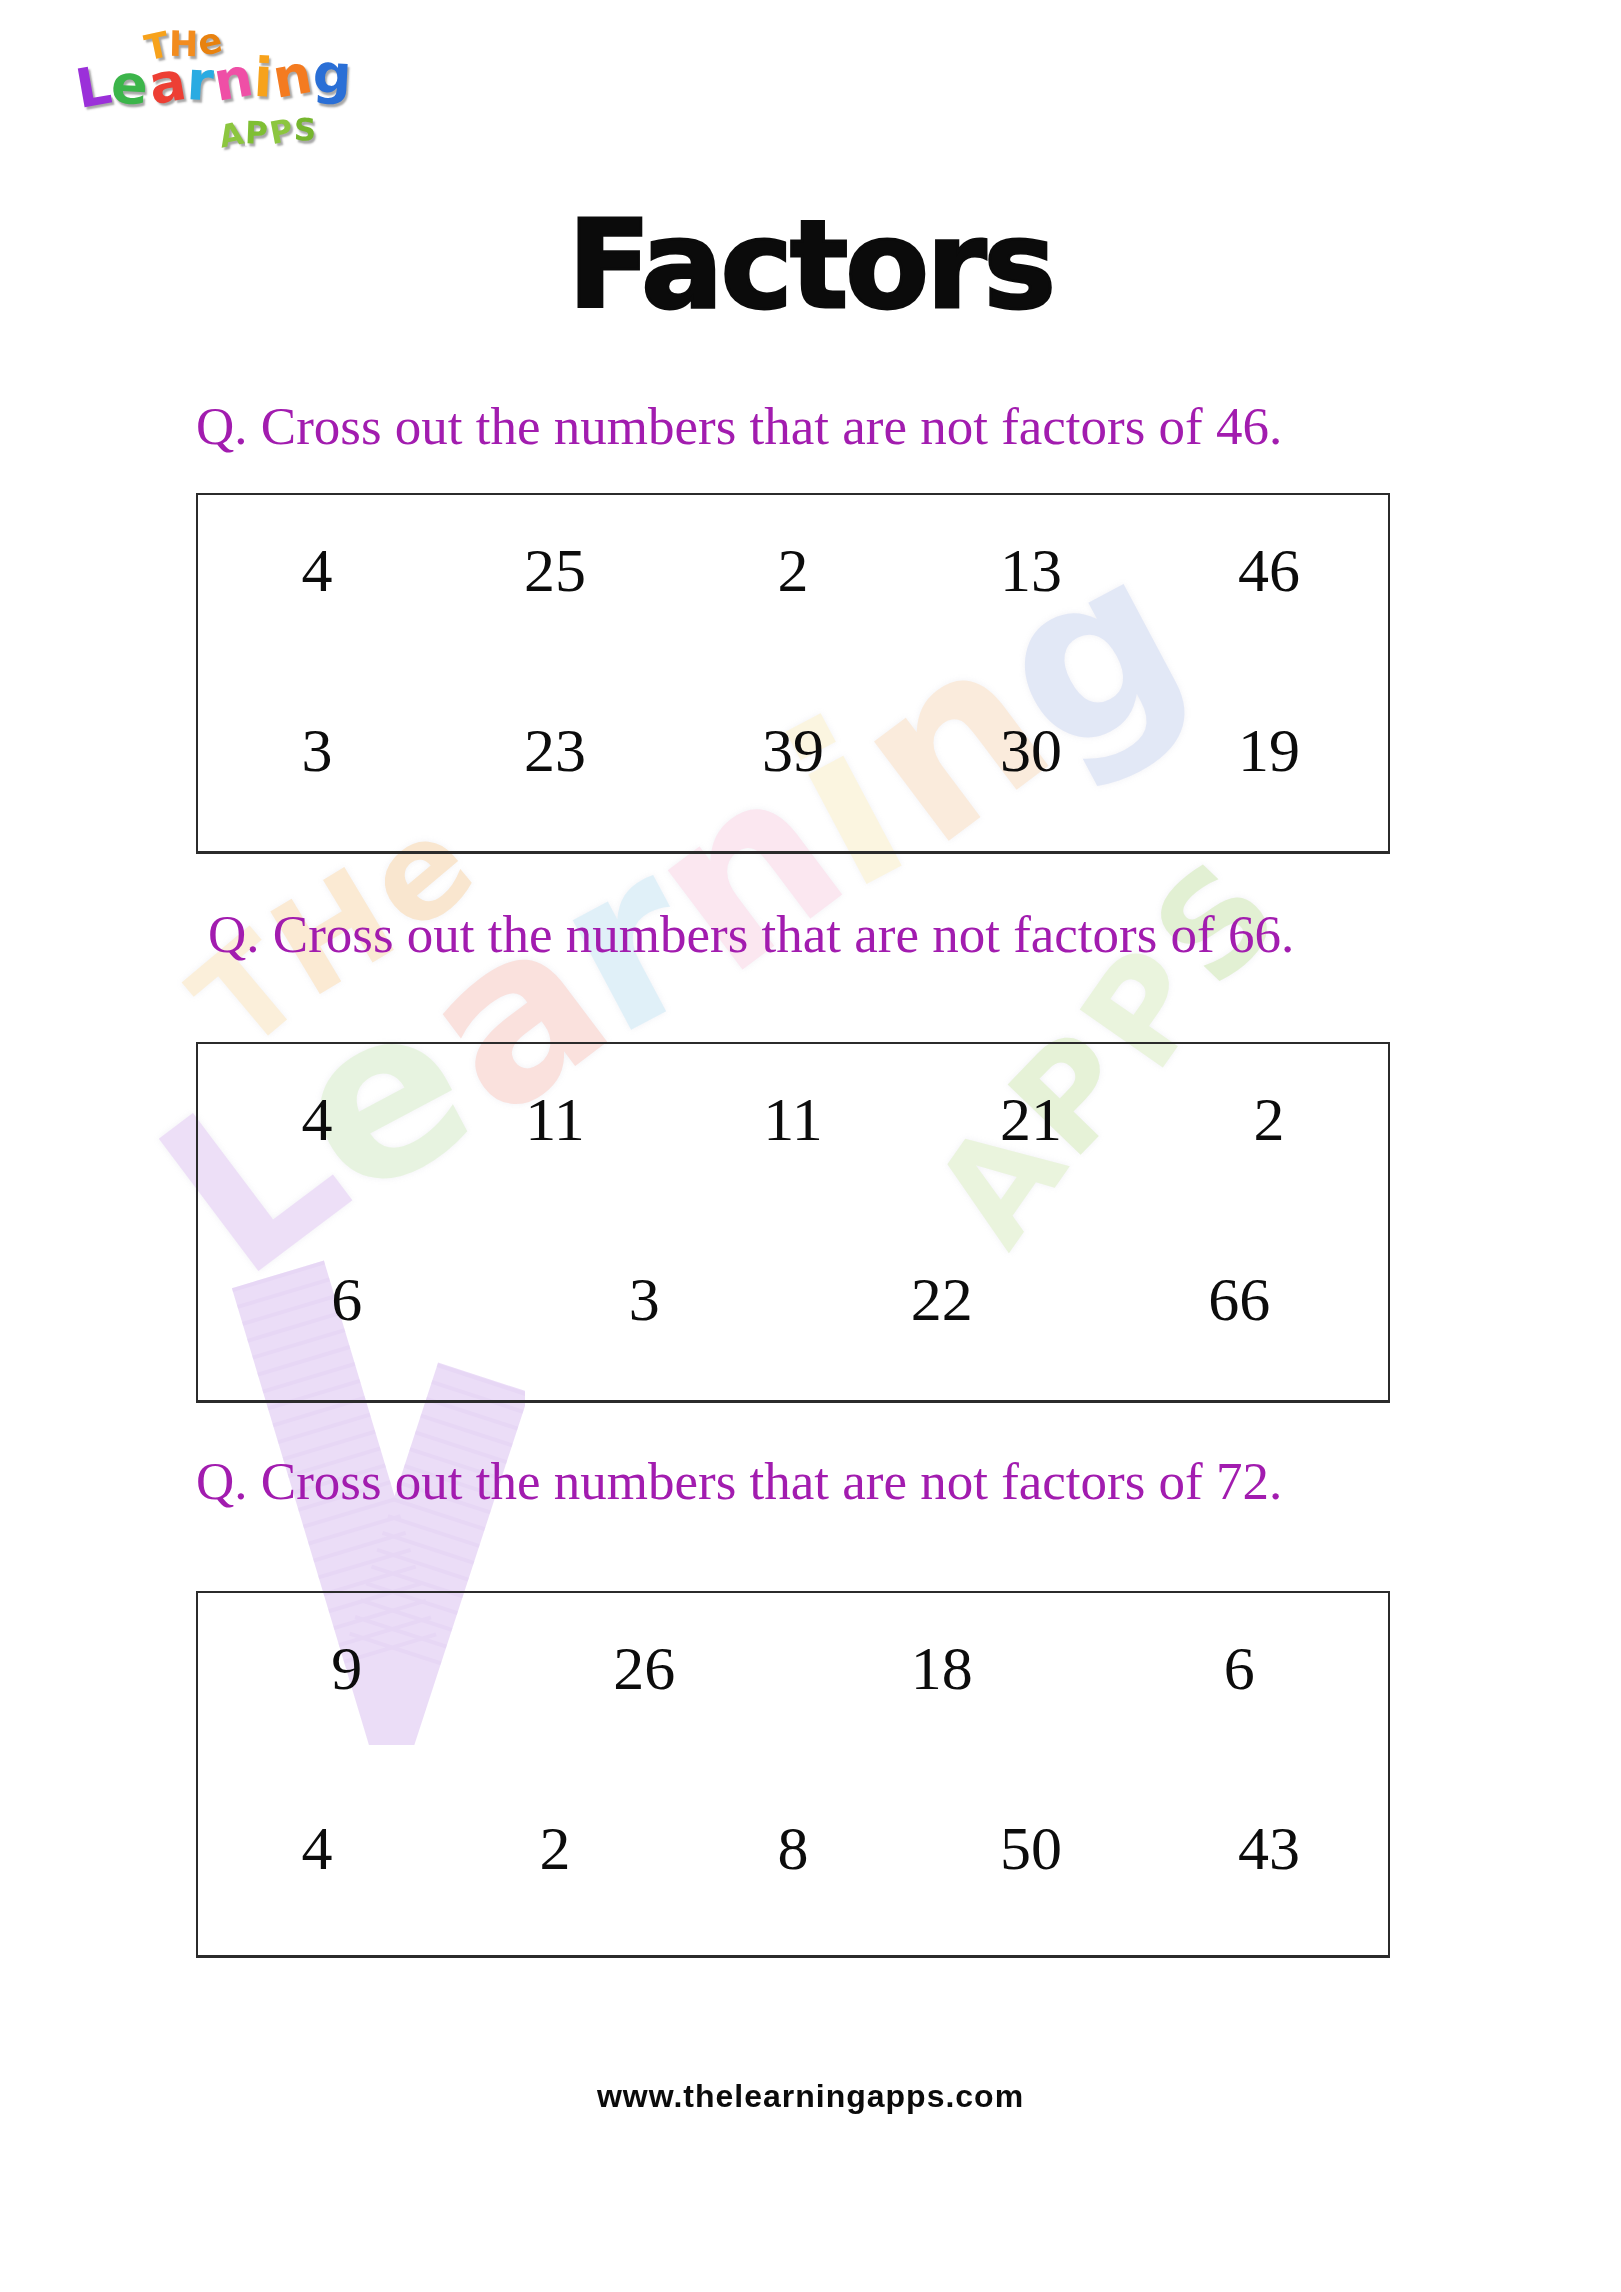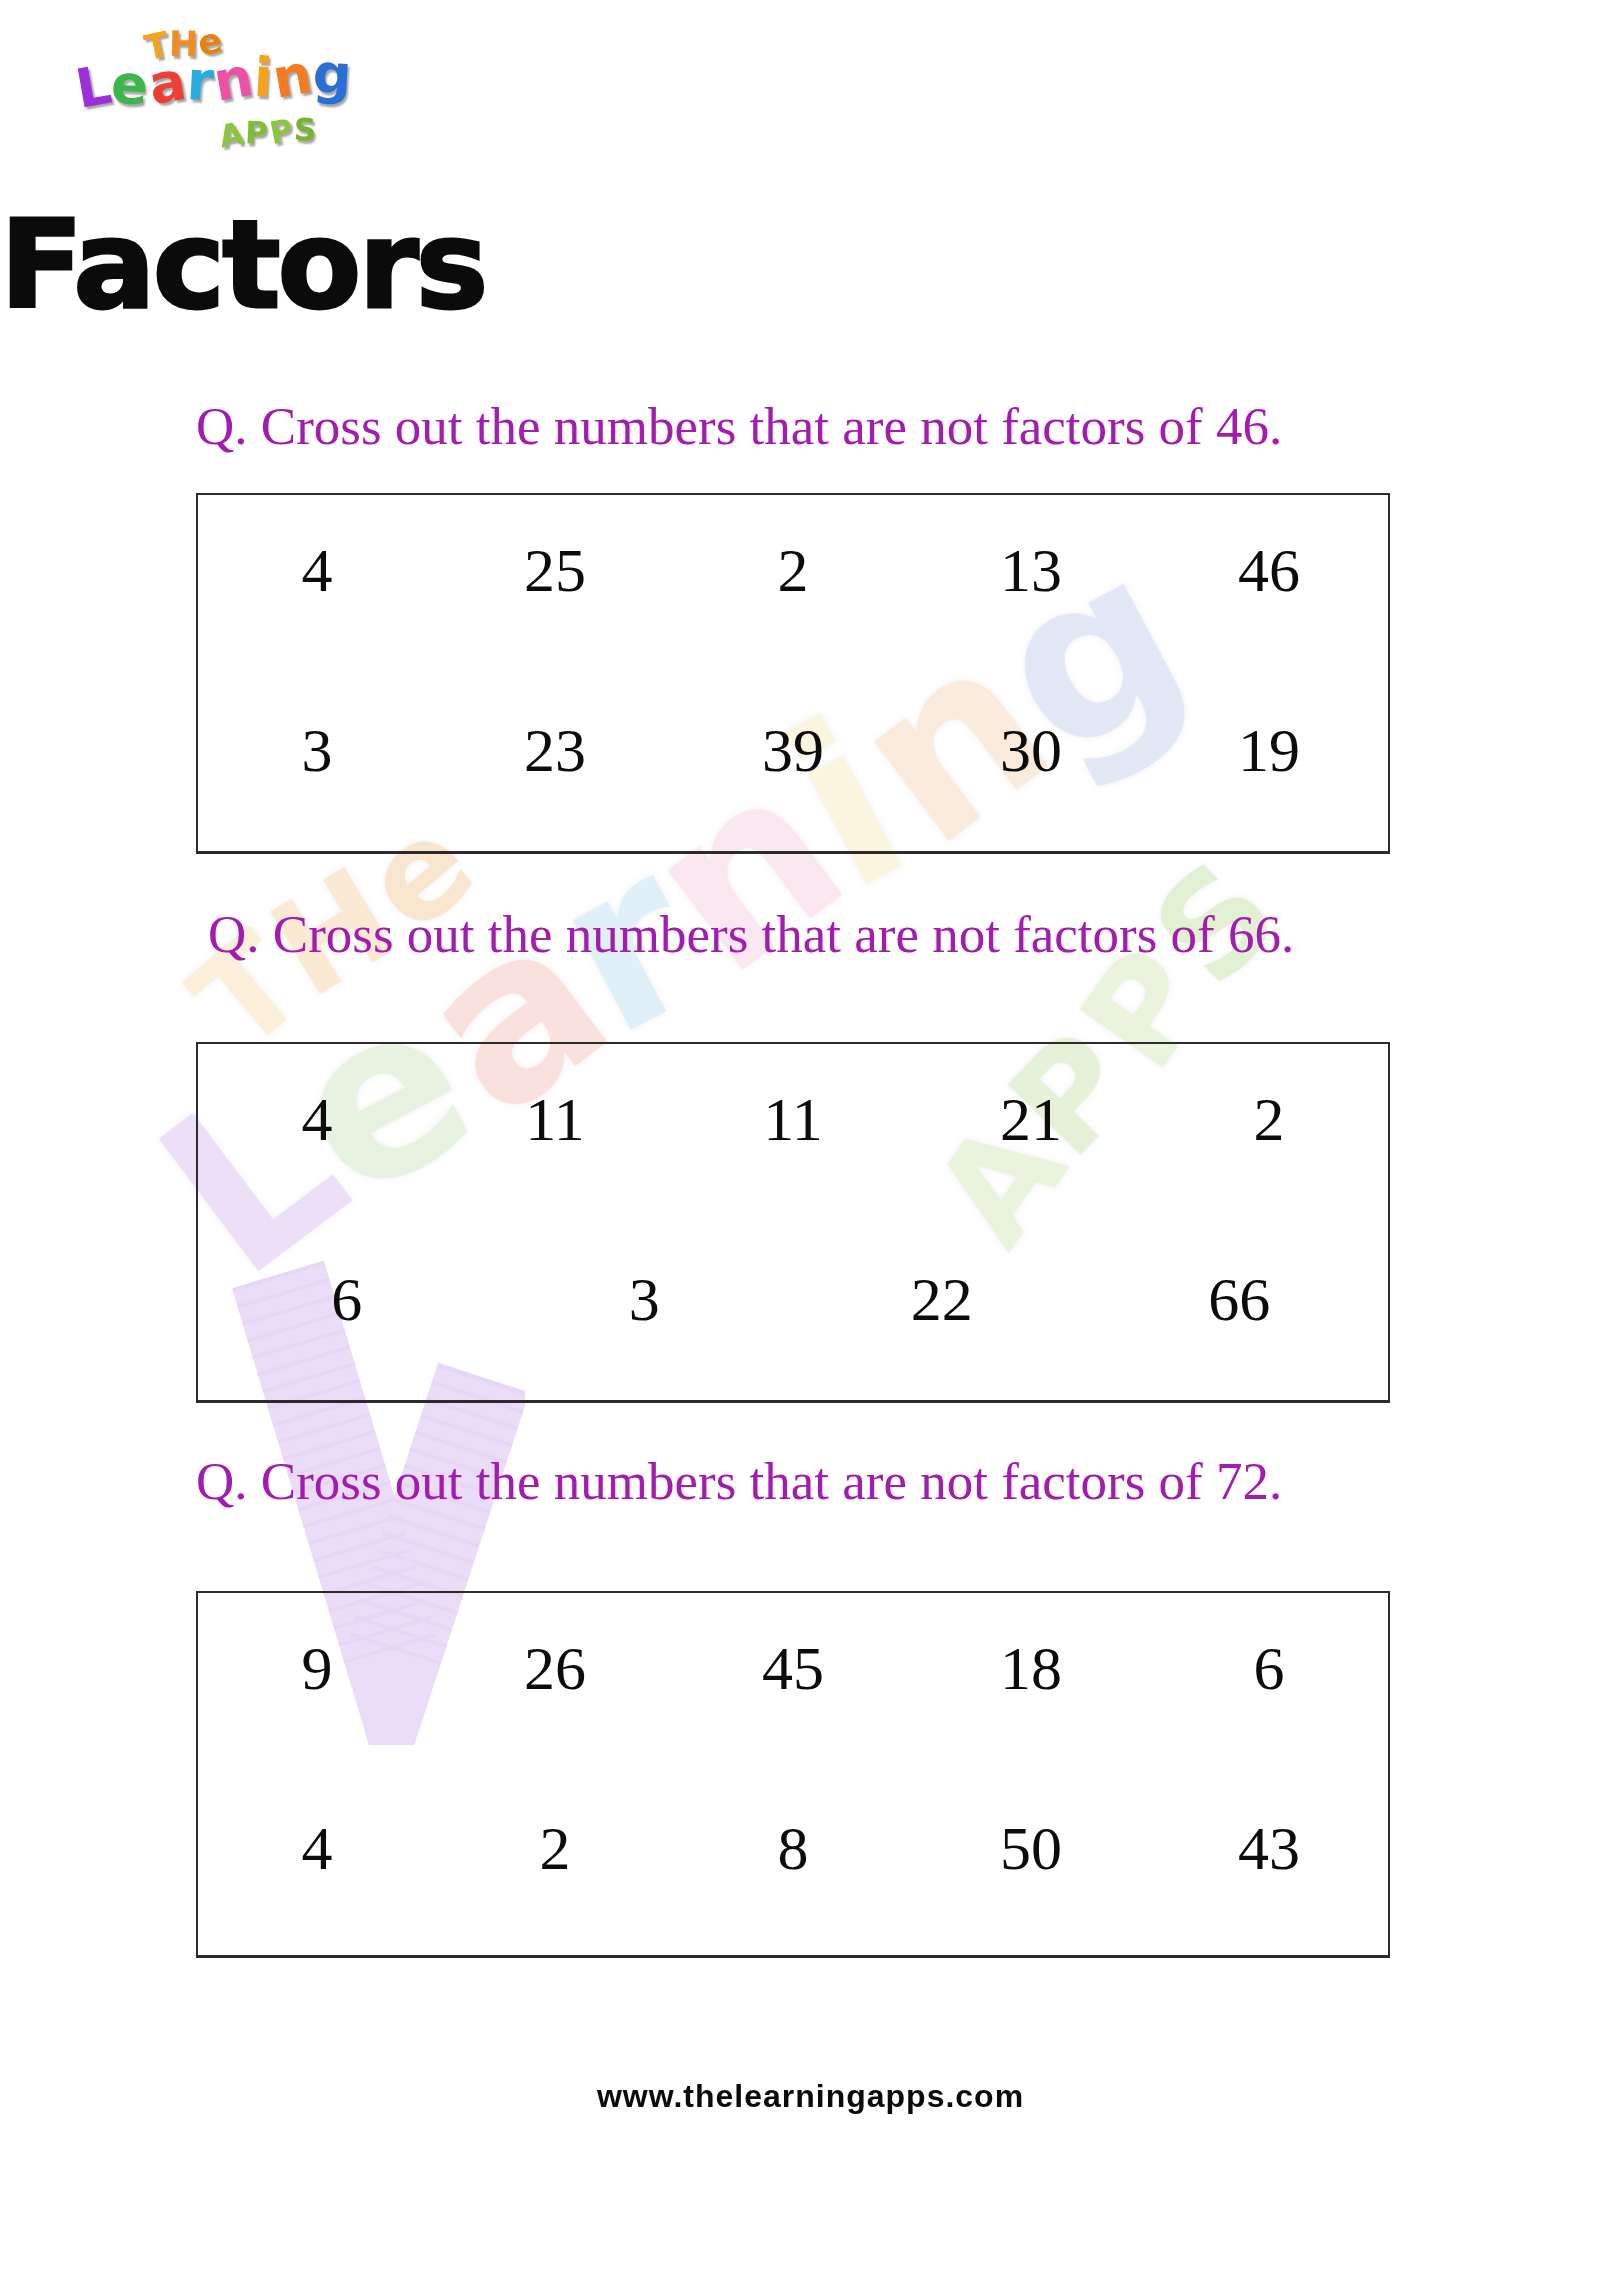--- a/index.html
+++ b/index.html
@@ -32,21 +32,21 @@
   .logo-the      { left:71px;  top:0;    font-size:35px;  transform:rotate(-5deg); }
   .logo-learning { left:2px;   top:25.5px; font-size:54px;  transform:rotate(-3deg); letter-spacing:1px; }
   .logo-apps     { left:145px; top:90px; font-size:31px;  transform:rotate(-4deg); letter-spacing:2px; }
   .logo-word .lt { display:inline-block; }
   .logo-word .lt:nth-child(odd)  { transform:rotate(-7deg); }
   .logo-word .lt:nth-child(even) { transform:rotate(6deg); }
 
   
   .content { position:absolute; inset:0; z-index:1; }
   .title {
-    position:absolute; left:0; top:194px; width:100%; 
+    position:absolute; left:0; top:194px; width:100%; text-align:center;
     font-family:"DejaVu Sans", sans-serif; font-weight:bold;
     font-size:122px; letter-spacing:-2.9px; color:#0b0b0b;
     -webkit-text-stroke:2.9px #0b0b0b;
   }
   .prompt {
     position:absolute; left:196px; width:1235px;
     font-family:"Liberation Serif", serif; font-size:53px; color:#a21caf;
     line-height:1.15; white-space:nowrap;
   }
   .prompt-1 { top:396px; }
@@ -132,21 +132,20 @@
         <div class="cell">22</div>
         <div class="cell">66</div>
       </div>
     </div>
 
     <div class="prompt prompt-3">Q. Cross out the numbers that are not factors of 72.</div>
     <div class="numbox box-3">
       <div class="numrow">
         <div class="cell">9</div>
         <div class="cell">26</div>
-        <div class="cell">45</div>
         <div class="cell">18</div>
         <div class="cell">6</div>
       </div>
       <div class="numrow">
         <div class="cell">4</div>
         <div class="cell">2</div>
         <div class="cell">8</div>
         <div class="cell">50</div>
         <div class="cell">43</div>
       </div>

